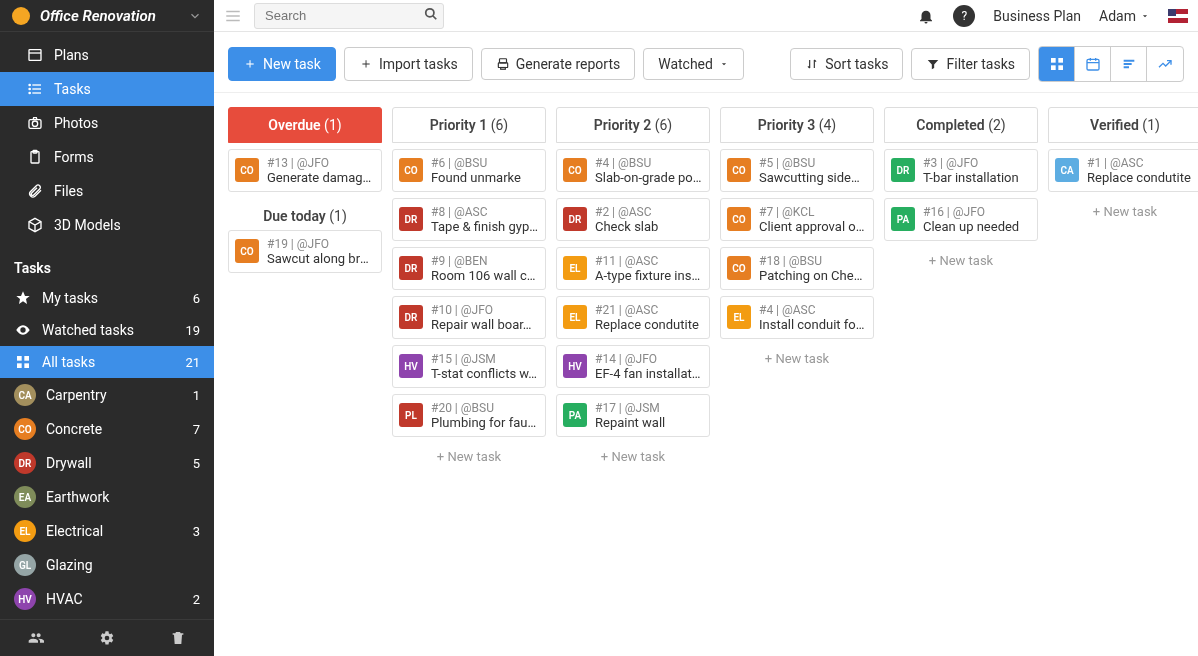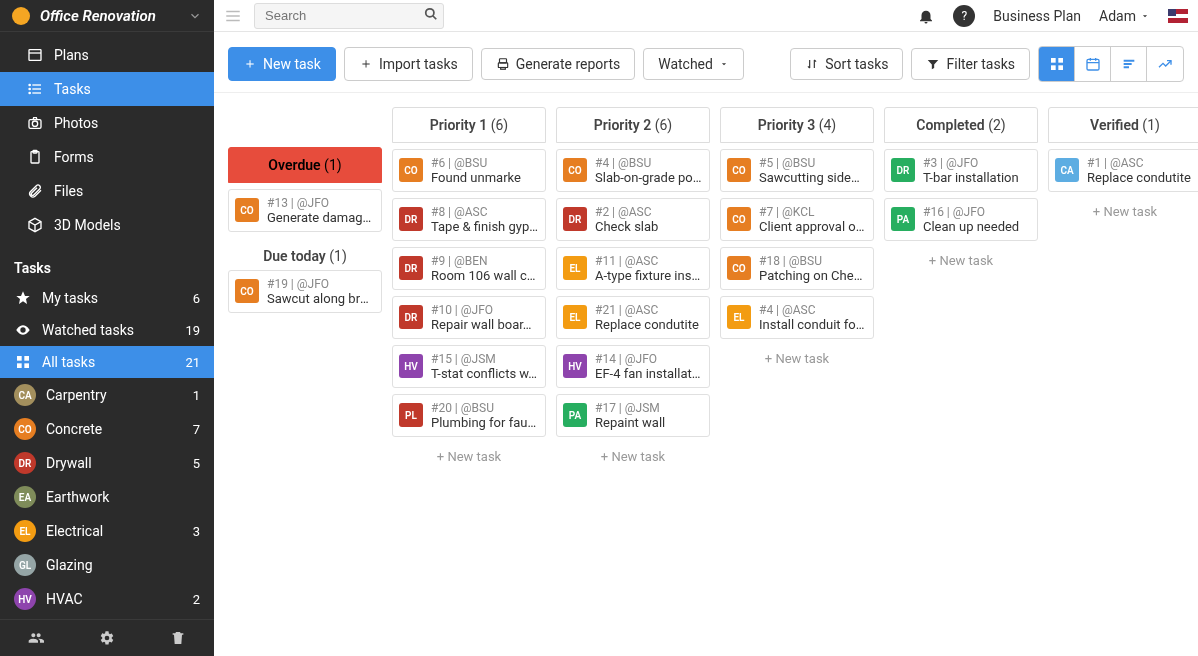--- a/index.html
+++ b/index.html
@@ -56,21 +56,21 @@
 .tool-spacer{flex:1}
 .view-group { display:flex; border:1px solid #ccc; border-radius:4px; overflow:hidden;}
 .view-btn { width:36px; height:34px; display:flex; align-items:center; justify-content:center; cursor:pointer; border-right:1px solid #ccc; color:#3d8fe8;}
 .view-btn:last-child{border-right:none;}
 .view-btn.active{background:#3d8fe8;color:#fff;}
 
 
 .board { flex:1; overflow-x:auto; padding:14px 0 14px 14px; display:flex; gap:10px; background:#fff;}
 .col { width:154px; flex-shrink:0; }
 .col-header { text-align:center; padding:9px 6px; font-size:14px; font-weight:600; border-radius:3px 3px 0 0; margin-bottom:6px; border:1px solid #ddd; background:#fff; color:#444;}
-.col-header.overdue{ background:#e74c3c; color:#000000; border-color:#e74c3c;margin-top:40px;}
+.col-header.overdue{ background:#e74c3c; color:#ffffff; border-color:#e74c3c;}
 .col-header .cnt{font-weight:400;}
 .card { border:1px solid #e0e0e0; border-radius:3px; padding:6px 6px 6px 6px; margin-bottom:6px; display:flex; gap:8px; cursor:pointer; background:#fff; align-items:flex-start;}
 .card-badge { width:24px; height:24px; border-radius:3px; font-size:10px; font-weight:600; color:#fff; display:flex; align-items:center; justify-content:center; flex-shrink:0; margin-top:2px;}
 .card-txt { min-width:0; flex:1;}
 .card-meta { font-size:12px; color:#888;}
 .card-title { font-size:13px; color:#333; white-space:nowrap; overflow:hidden; text-overflow:ellipsis;}
 .add-task { text-align:center; color:#999; font-size:13px; padding:6px; cursor:pointer;}
 .subhead { text-align:center; font-weight:600; padding:10px 0 6px; font-size:14px; color:#444;}
 .subhead .cnt{font-weight:400;}
 

